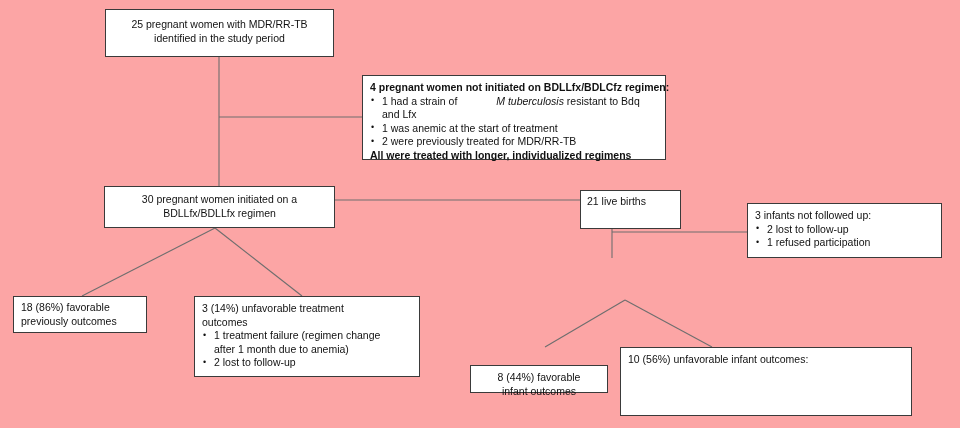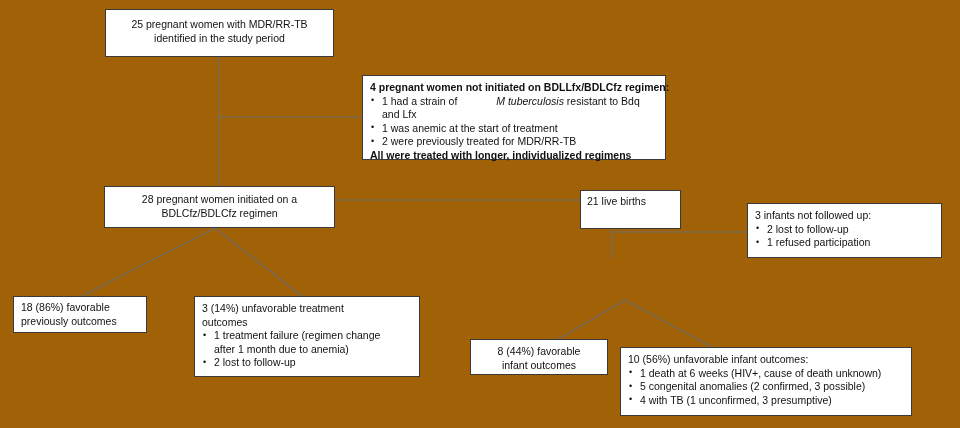--- a/index.html
+++ b/index.html
@@ -4,21 +4,21 @@
 <style>
   html, body {
     margin: 0;
     padding: 0;
     background: #ffffff;
   }
   #canvas {
     position: relative;
     width: 960px;
     height: 428px;
-    background: #a16207;
+    background: #fca5a5;
     font-family: "Liberation Sans", sans-serif;
     overflow: hidden;
   }
   .node {
     position: absolute;
     box-sizing: border-box;
     border: 1.4px solid #3a3a3a;
     background: #ffffff;
     color: #111111;
     font-size: 10.5px;
@@ -115,22 +115,22 @@
         <li><span>1 had a strain of </span><span class="ital">M tuberculosis</span><span> resistant to Bdq and Lfx</span></li>
         <li>1 was anemic at the start of treatment</li>
         <li>2 were previously treated for MDR/RR-TB</li>
       </ul>
       <span class="ftr">All were treated with longer, individualized regimens</span>
     </div>
   </div>
 
   <div class="node center" style="left:104px; top:186px; width:231px; height:42px;">
     <div class="node-inner" style="padding-top:6px;">
-      <span>28 pregnant women initiated on a</span><br>
-      <span>BDLCfz/BDLCfz regimen</span>
+      <span>30 pregnant women initiated on a</span><br>
+      <span>BDLLfx/BDLLfx regimen</span>
     </div>
   </div>
 
   <div class="node" style="left:580px; top:190px; width:101px; height:39px;">
     <div class="node-inner" style="padding:4px 6px;">
       <span>21 live births</span>
     </div>
   </div>
 
   <div class="node" style="left:747px; top:203px; width:195px; height:55px;">
@@ -155,31 +155,26 @@
     <div class="node-inner" style="padding:5px 7px;">
       <span class="hdr">3 (14%) unfavorable treatment</span>
       <span class="hdr">outcomes</span>
       <ul class="bullets">
         <li><span>1 treatment failure (regimen change</span><br><span>after 1 month due to anemia)</span></li>
         <li>2 lost to follow-up</li>
       </ul>
     </div>
   </div>
 
-  <div class="node center" style="left:470px; top:339px; width:138px; height:36px;">
+  <div class="node center" style="left:470px; top:365px; width:138px; height:28px;">
     <div class="node-inner" style="padding-top:5px;">
       <span>8 (44%) favorable</span><br>
       <span>infant outcomes</span>
     </div>
   </div>
 
   <div class="node" style="left:620px; top:347px; width:292px; height:69px;">
     <div class="node-inner" style="padding:5px 7px;">
       <span class="hdr">10 (56%) unfavorable infant outcomes:</span>
-      <ul class="bullets">
-        <li>1 death at 6 weeks (HIV+, cause of death unknown)</li>
-        <li>5 congenital anomalies (2 confirmed, 3 possible)</li>
-        <li>4 with TB (1 unconfirmed, 3 presumptive)</li>
-      </ul>
     </div>
   </div>
 
 </div>
 
 </body></html>

